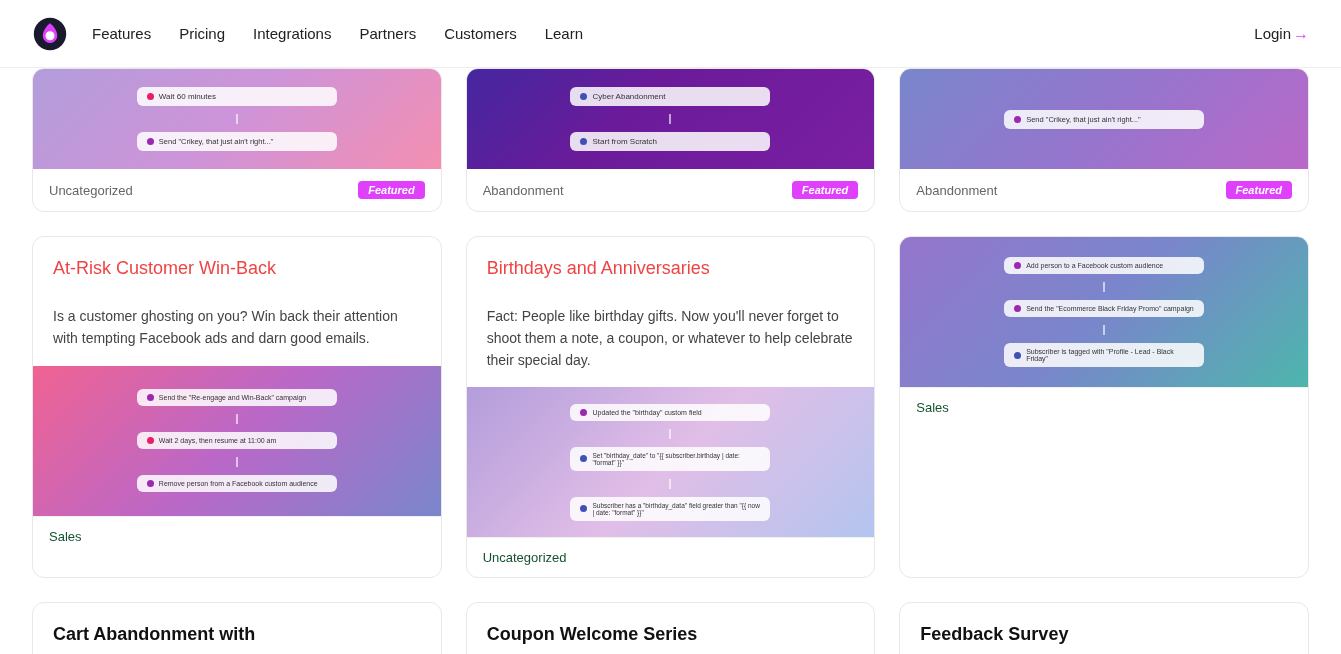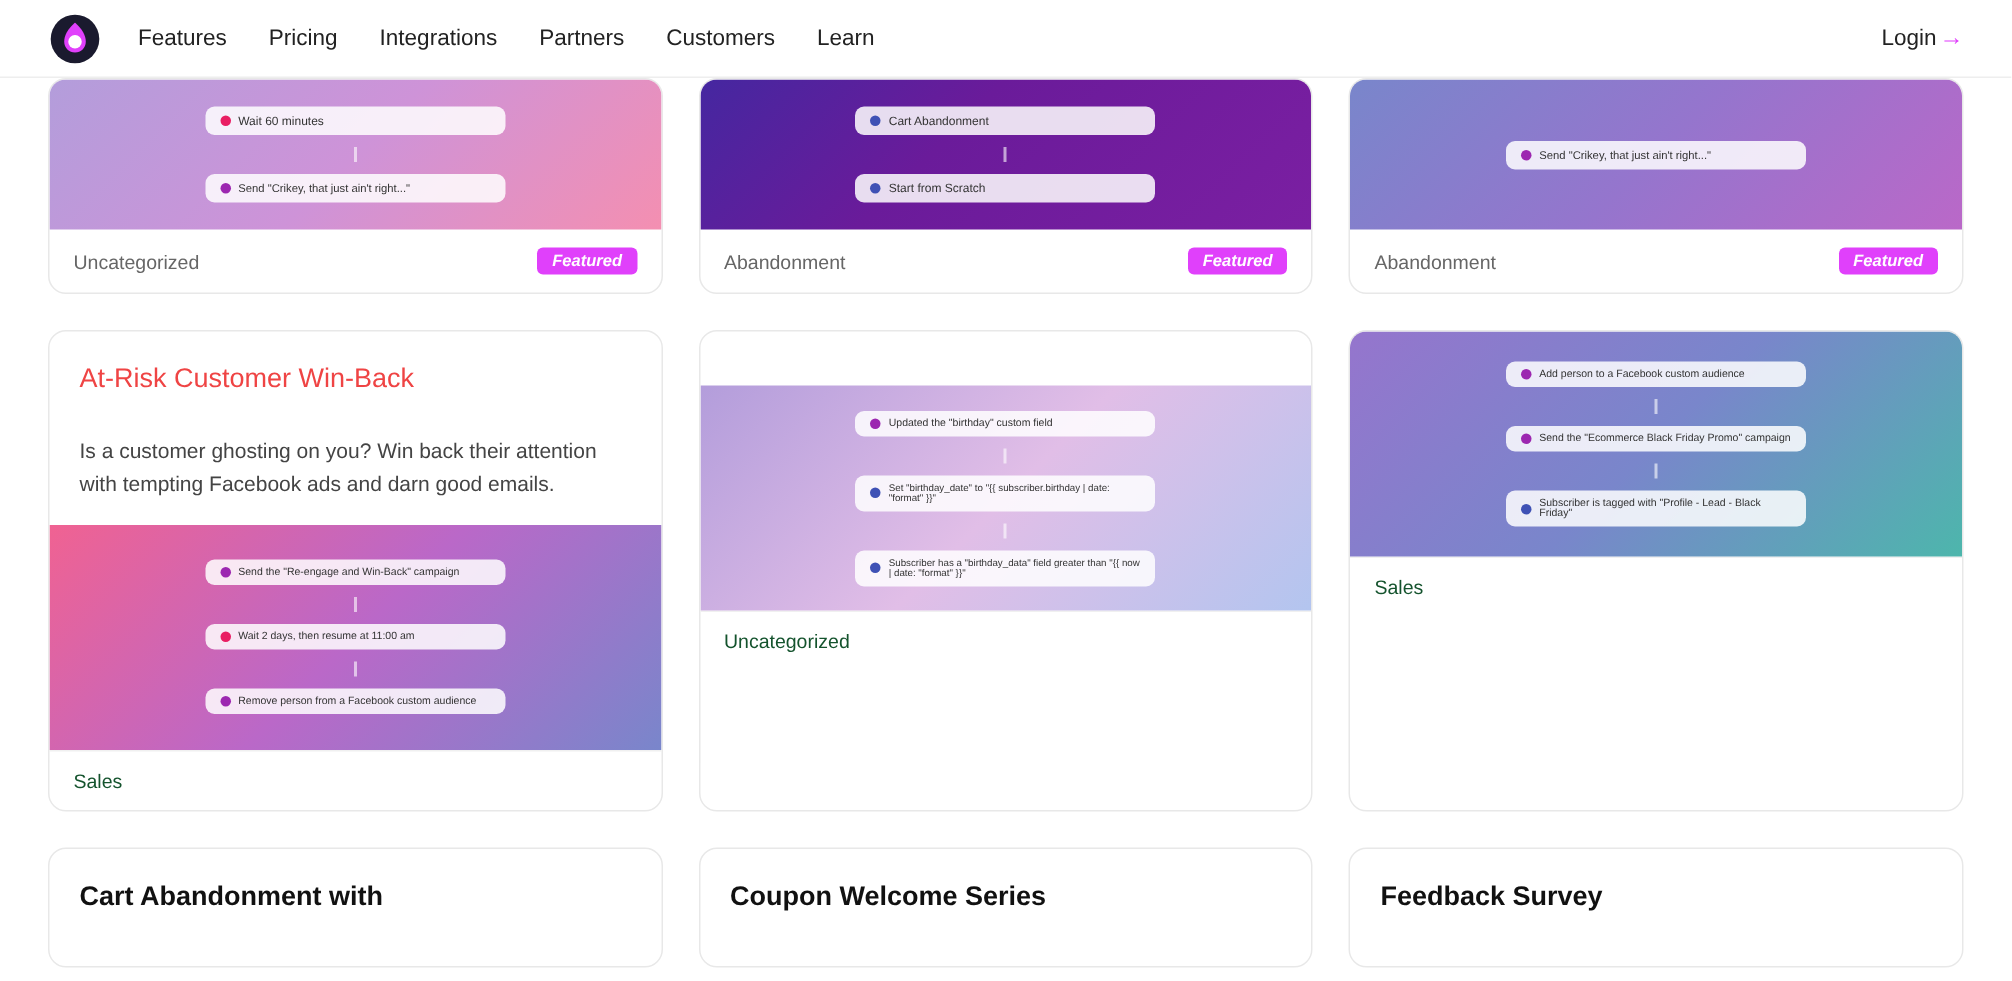--- a/index.html
+++ b/index.html
@@ -3,21 +3,21 @@
   <meta charset="utf-8">
   <style>
     * { box-sizing: border-box; margin: 0; padding: 0; }
     body { font-family: -apple-system, BlinkMacSystemFont, 'Segoe UI', sans-serif; background: #fff; }
 
     
     nav {
       display: flex;
       align-items: center;
       padding: 0 32px;
-      height: 52px;
+      height: 68px;
       border-bottom: 1px solid #eee;
       position: sticky;
       top: 0;
       background: #fff;
       z-index: 100;
     }
     .nav-logo {
       width: 36px;
       height: 36px;
       margin-right: 24px;
@@ -278,21 +278,21 @@
         <span>Uncategorized</span>
         <span class="badge-featured">Featured</span>
       </div>
     </div>
 
     <div class="top-card">
       <div class="top-card-image img-dark-purple">
         <div class="card-diagram">
           <div class="diagram-box">
             <div class="diagram-dot dot-blue"></div>
-            <span style="font-size:8px;">Cart Abandonment</span>
+            <span style="font-size:8px;">Cyber Abandonment</span>
           </div>
           <div class="diagram-connector"></div>
           <div class="diagram-box">
             <div class="diagram-dot dot-blue"></div>
             <span style="font-size:8px;">Start from Scratch</span>
           </div>
         </div>
       </div>
       <div class="top-card-footer">
         <span>Abandonment</span>
@@ -340,20 +340,22 @@
             <div class="diagram-dot dot-purple"></div>
             <span style="font-size:7px;">Remove person from a Facebook custom audience</span>
           </div>
         </div>
       </div>
       <div class="card-footer">Sales</div>
     </div>
 
     <div class="card">
       <div class="card-text-section">
+        <div class="card-title">Birthdays and Anniversaries</div>
+        <div class="card-desc">Fact: People like birthday gifts. Now you'll never forget to shoot them a note, a coupon, or whatever to help celebrate their special day.</div>
       </div>
       <div class="card-image img-lavender">
         <div class="card-diagram">
           <div class="diagram-box">
             <div class="diagram-dot dot-purple"></div>
             <span style="font-size:7px;">Updated the "birthday" custom field</span>
           </div>
           <div class="diagram-connector"></div>
           <div class="diagram-box">
             <div class="diagram-dot dot-blue"></div>

